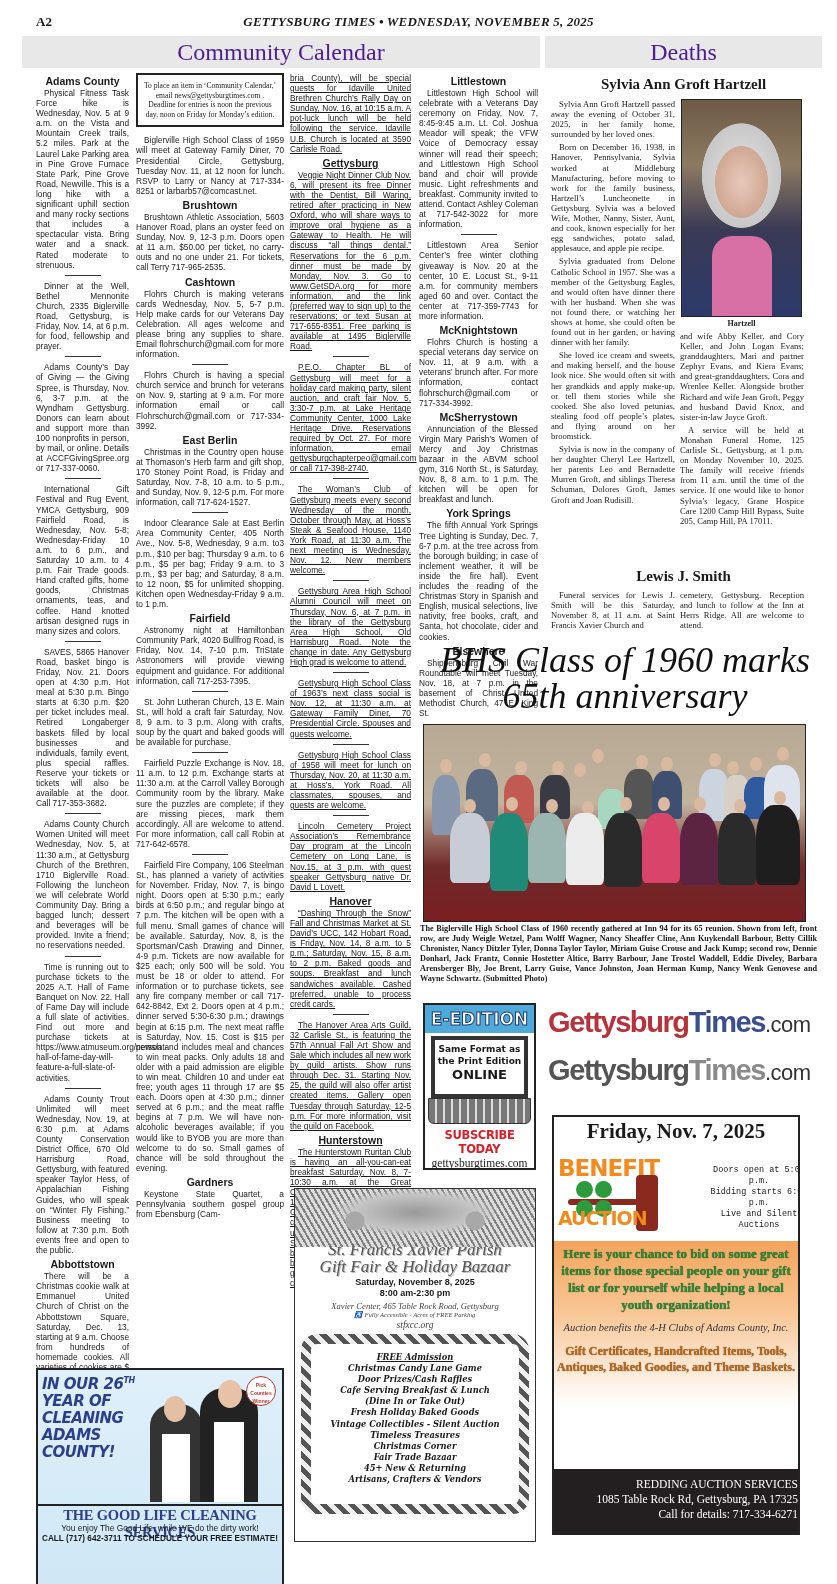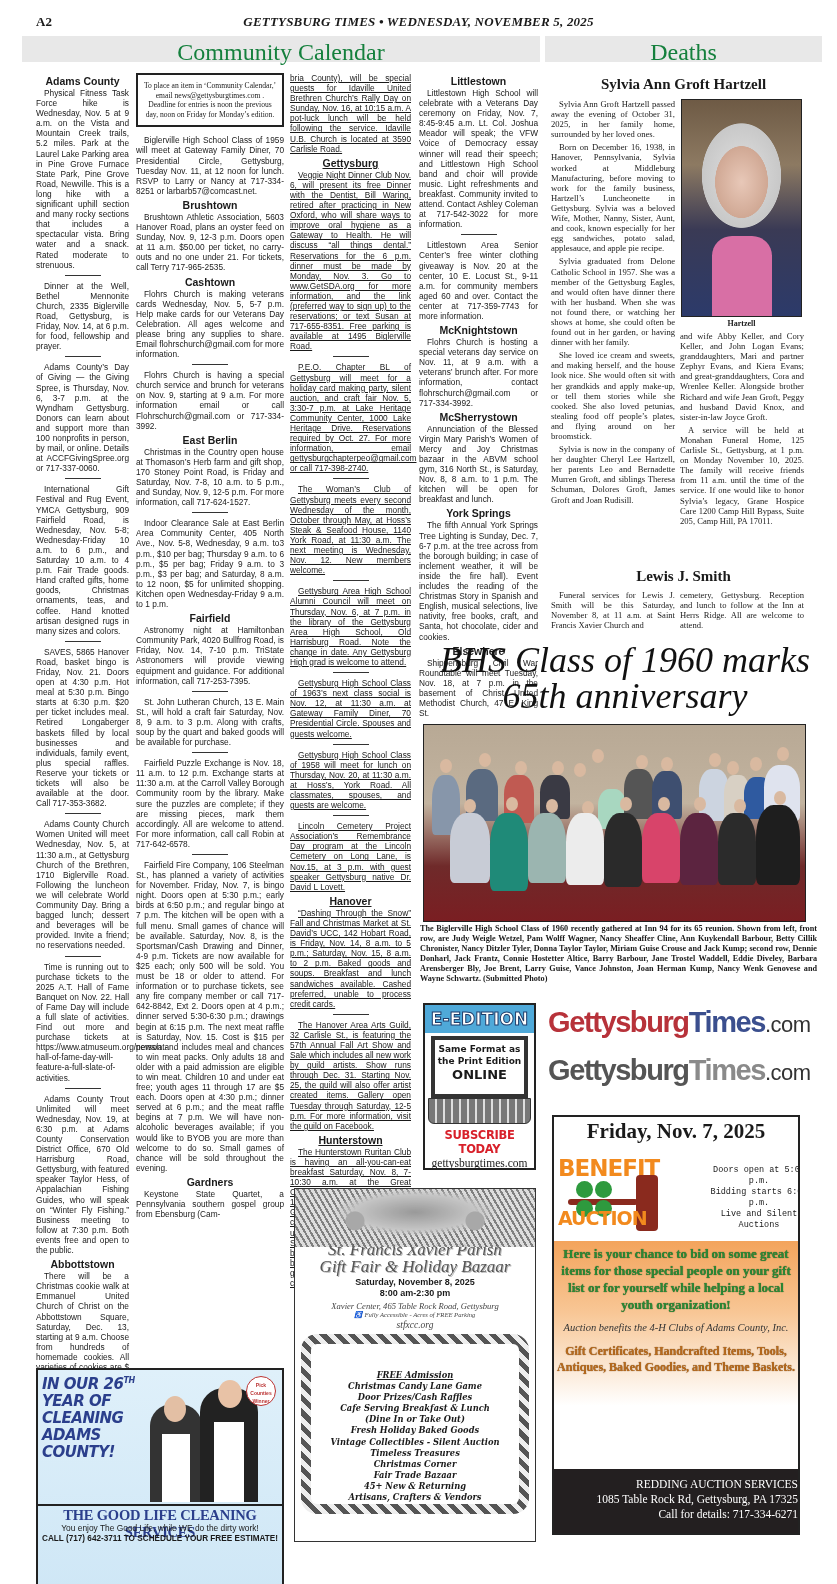--- a/index.html
+++ b/index.html
@@ -2,21 +2,21 @@
 <html><head>
 <meta charset="utf-8">
 <style>
   * { box-sizing: border-box; margin: 0; padding: 0; }
   html, body { width: 837px; height: 1584px; background: #fff; overflow: hidden; }
   body { position: relative; font-family: "Liberation Sans", sans-serif; color: #1a1a1a; }
 
   .folio { position: absolute; top: 14px; left: 36px; font-family: "Liberation Serif", serif; font-weight: bold; font-size: 13px; }
   .running-head { position: absolute; top: 14px; left: 0; width: 837px; text-align: center; font-family: "Liberation Serif", serif; font-weight: bold; font-style: italic; font-size: 13px; letter-spacing: 0.2px; }
 
-  .section-bar { position: absolute; top: 36px; height: 26px; background: #e8e8e8; text-align: center; font-family: "Liberation Serif", serif; font-size: 24px; line-height: 32px; color: #15803d; }
+  .section-bar { position: absolute; top: 36px; height: 32px; background: #e8e8e8; text-align: center; font-family: "Liberation Serif", serif; font-size: 24px; line-height: 32px; color: #4c1d95; }
   .bar-cal { left: 22px; width: 518px; }
   .bar-deaths { left: 545px; width: 277px; }
 
   .col { position: absolute; font-size: 8.3px; line-height: 10.1px; text-align: justify; }
   .col p { text-indent: 8px; margin-bottom: 3px; hyphens: auto; }
   .col h3 { font-size: 10.5px; text-align: center; font-weight: bold; margin: 2px 0 1px; line-height: 12px; }
   .rule { width: 36px; height: 1px; background: #333; margin: 5px auto 5px; }
 
   .notice { border: 2px solid #222; padding: 6px 4px; margin-bottom: 8px; font-family: "Liberation Serif", serif; font-size: 7.6px; line-height: 9.6px; text-align: center; text-indent: 0; }
 
@@ -77,21 +77,21 @@
       radial-gradient(ellipse 50% 60% at 50% 40%, #888 0%, #bbb 50%, transparent 70%),
       repeating-linear-gradient(60deg, #6a6a6a 0 2px, #d8d8d8 2px 5px);
     opacity: 0.85; }
   .baz-title { font-family: "Liberation Serif", serif; font-style: italic; font-size: 17px; line-height: 17px; text-align: center; color: #555; margin-top: -6px; text-shadow: 1px 1px 0 #bbb; }
   .baz-date { font-family: "Liberation Sans", sans-serif; font-weight: bold; font-size: 9px; line-height: 11px; text-align: center; margin-top: 2px; }
   .baz-venue { font-family: "Liberation Serif", serif; font-style: italic; font-size: 8.6px; text-align: center; color: #444; margin-top: 2px; }
   .baz-access { font-family: "Liberation Serif", serif; font-style: italic; font-size: 6.6px; text-align: center; color: #444; }
   .baz-web { font-family: "Liberation Serif", serif; font-style: italic; font-size: 9.5px; text-align: center; color: #444; margin-top: 1px; }
   .baz-frame { margin: 4px 6px 0; height: 180px; border: 10px solid transparent; border-radius: 16px;
     background: linear-gradient(#fff, #fff) padding-box, repeating-linear-gradient(45deg, #555 0 5px, #eee 5px 10px) border-box;
-    text-align: center; font-family: "DejaVu Serif", serif; font-weight: bold; font-style: italic; font-size: 8.3px; line-height: 11.1px; padding-top: 26px; }
+    text-align: center; font-family: "DejaVu Serif", serif; font-weight: bold; font-style: italic; font-size: 8.3px; line-height: 11.1px; padding-top: 8px; }
   .baz-frame .u { text-decoration: underline; }
 
   .ad-cleaning { left: 36px; top: 1368px; width: 248px; height: 222px; border: 2px solid #222; background: linear-gradient(180deg, #dff0fa 0%, #cfe7f6 100%); }
   .cl-head { position: absolute; left: 4px; top: 2px; font-family: "DejaVu Sans", sans-serif; font-style: italic; font-weight: bold; font-size: 15px; line-height: 17px; color: #2b3f8c; letter-spacing: -0.5px; }
   .cl-head sup { font-size: 8px; }
   .cl-people { position: absolute; left: 108px; top: 6px; width: 112px; height: 126px; }
   .cl-woman { position: absolute; left: 4px; top: 28px; width: 52px; height: 98px; background: #333; border-radius: 22px 22px 0 0; }
   .cl-woman::after { content: ""; position: absolute; left: 12px; top: 30px; width: 28px; height: 68px; background: #fff; }
   .cl-man { position: absolute; left: 54px; top: 12px; width: 58px; height: 114px; background: #222; border-radius: 24px 24px 0 0; }
   .cl-man::after { content: ""; position: absolute; left: 14px; top: 34px; width: 30px; height: 80px; background: #fff; }

